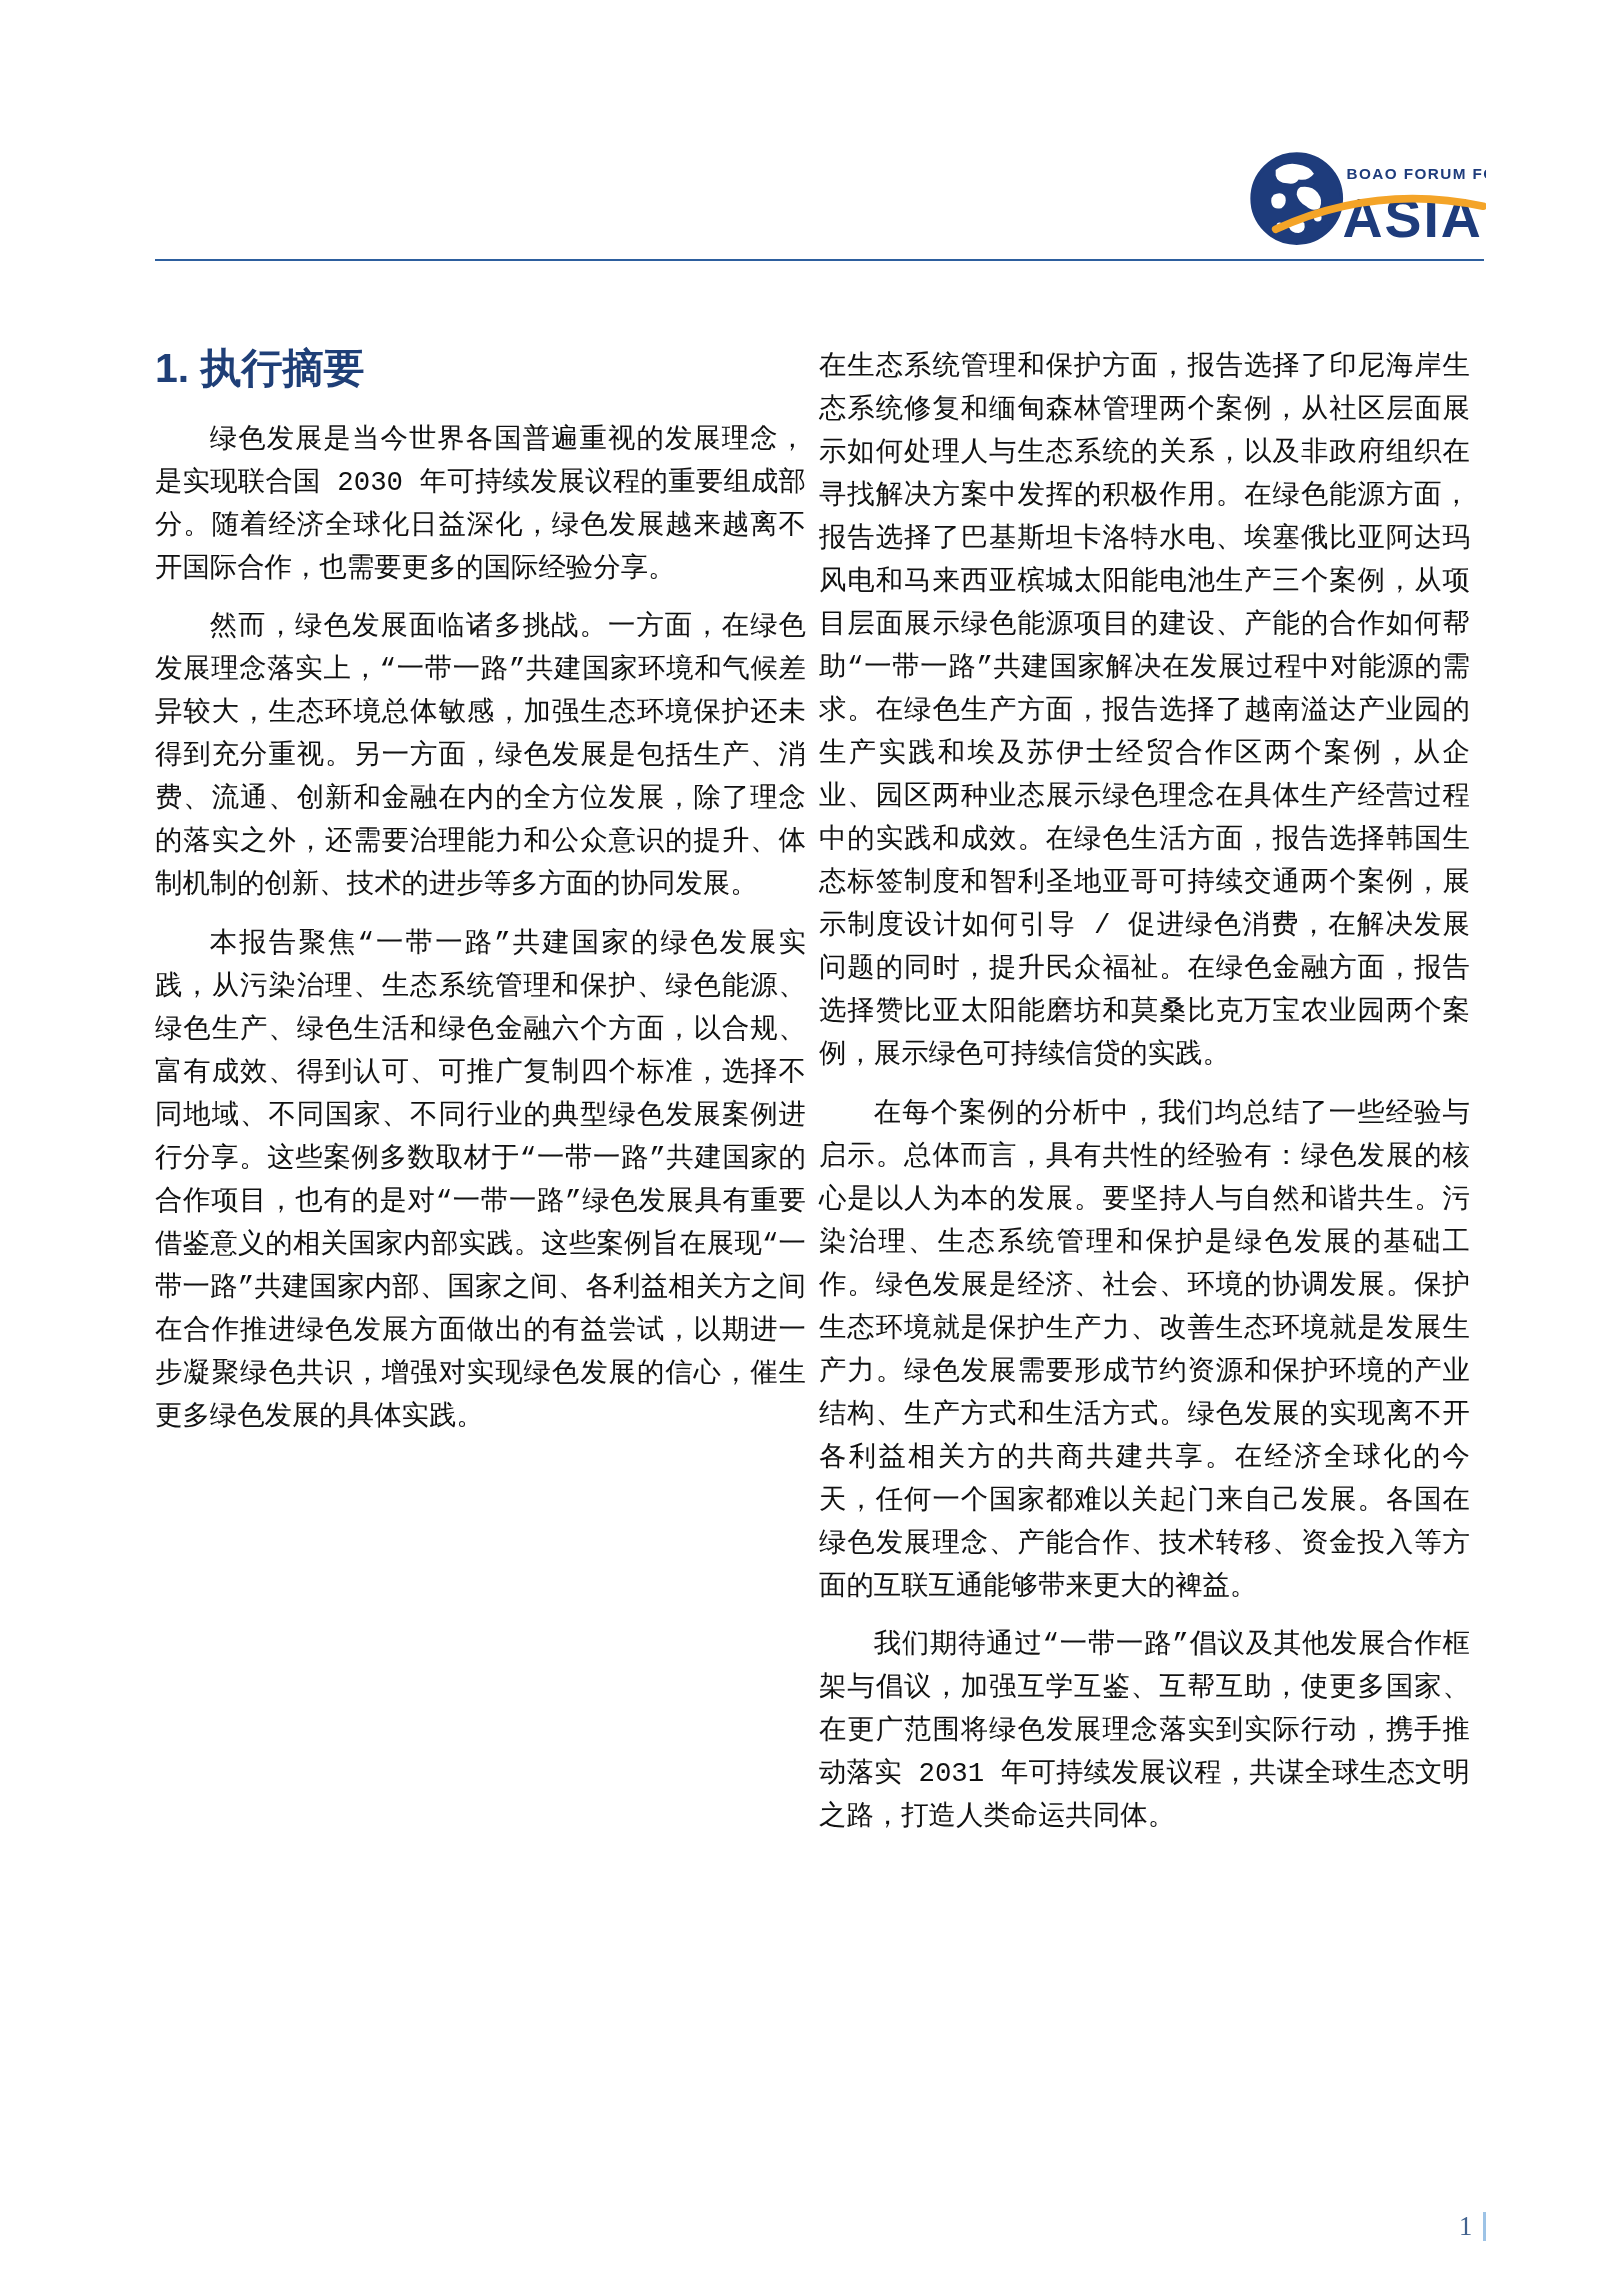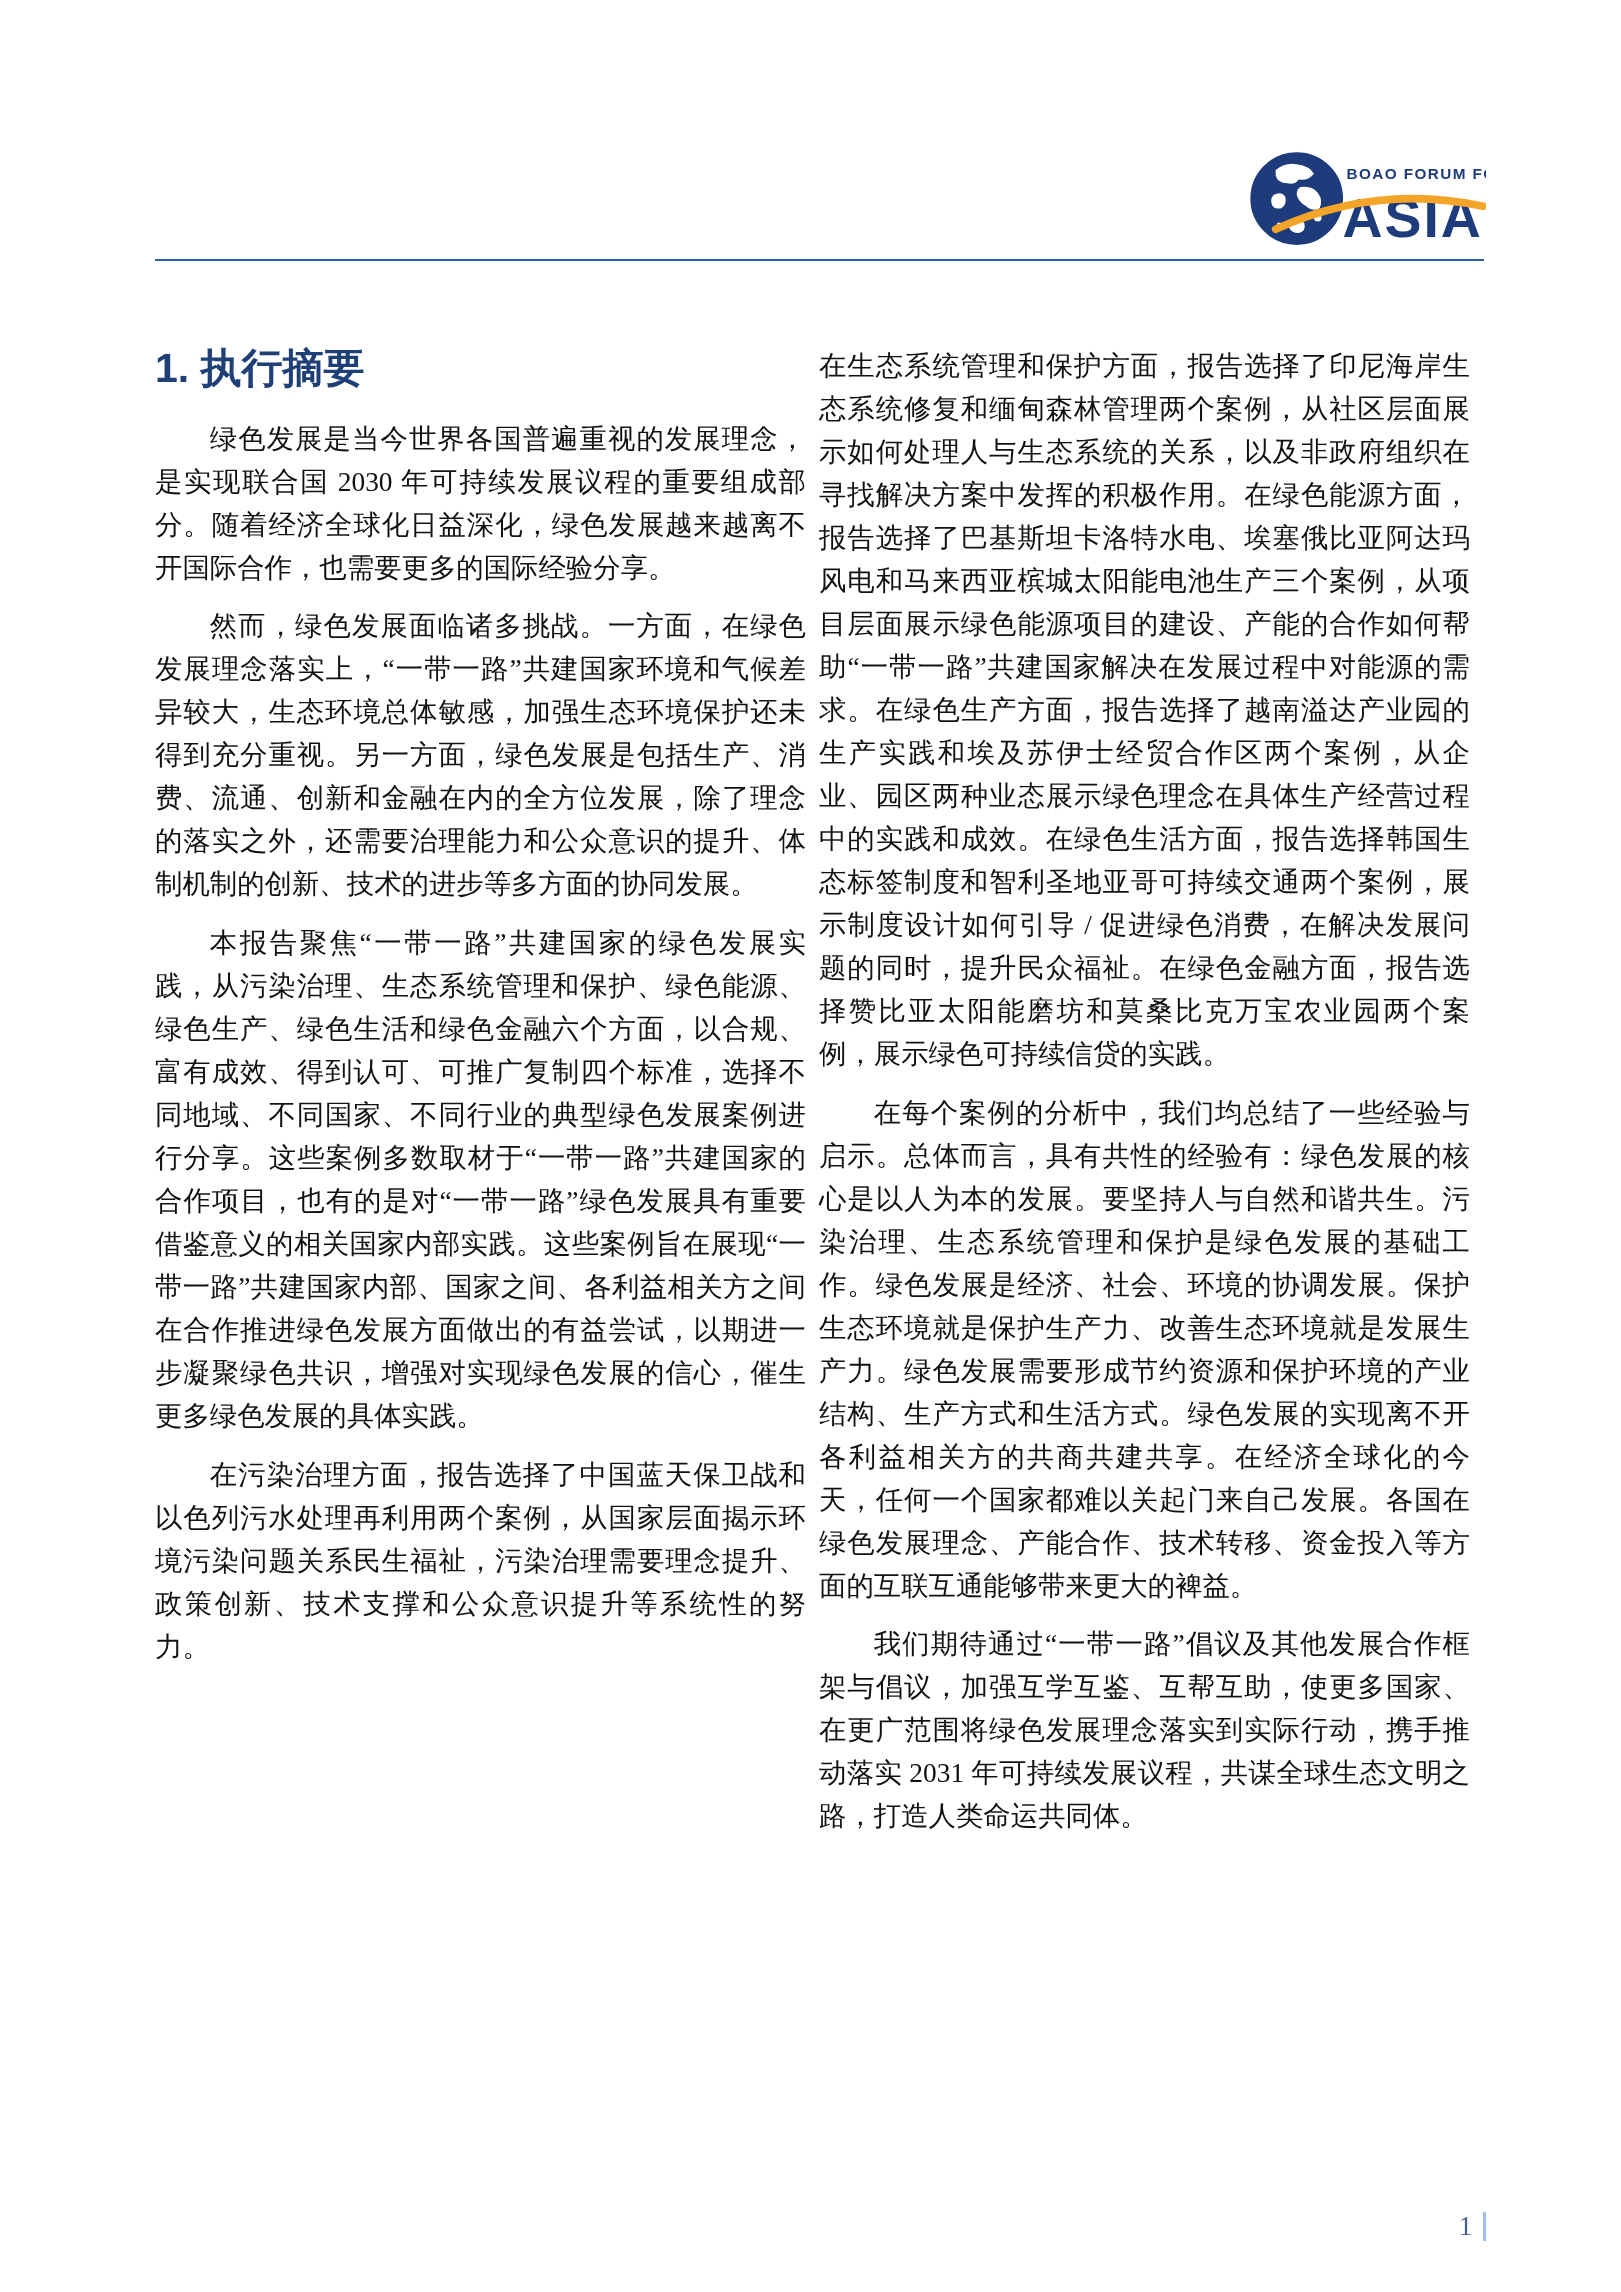--- a/index.html
+++ b/index.html
@@ -50,20 +50,21 @@
     color: #1f3f77;
   }
 
   .col p {
     margin: 0 0 15.7px 0;
     font-size: 27.4px;
     line-height: 43px;
     text-align: justify;
     text-indent: 2em;
     word-break: break-all;
+    font-family: Liberation Mono, monospace;
   }
   .col p.no-indent { text-indent: 0; }
   .col p:last-child { margin-bottom: 0; }
 
   
   .footer {
     position: absolute;
     right: 135px;
     bottom: 51px;
     display: flex;
@@ -110,21 +111,20 @@
   </div>
 
   <div class="header-rule"></div>
 
   <div class="content">
     <div class="col">
       <h1 class="section-title">1. 执行摘要</h1>
       <p>绿色发展是当今世界各国普遍重视的发展理念，是实现联合国 2030 年可持续发展议程的重要组成部分。随着经济全球化日益深化，绿色发展越来越离不开国际合作，也需要更多的国际经验分享。</p>
       <p>然而，绿色发展面临诸多挑战。一方面，在绿色发展理念落实上，“一带一路”共建国家环境和气候差异较大，生态环境总体敏感，加强生态环境保护还未得到充分重视。另一方面，绿色发展是包括生产、消费、流通、创新和金融在内的全方位发展，除了理念的落实之外，还需要治理能力和公众意识的提升、体制机制的创新、技术的进步等多方面的协同发展。</p>
       <p>本报告聚焦“一带一路”共建国家的绿色发展实践，从污染治理、生态系统管理和保护、绿色能源、绿色生产、绿色生活和绿色金融六个方面，以合规、富有成效、得到认可、可推广复制四个标准，选择不同地域、不同国家、不同行业的典型绿色发展案例进行分享。这些案例多数取材于“一带一路”共建国家的合作项目，也有的是对“一带一路”绿色发展具有重要借鉴意义的相关国家内部实践。这些案例旨在展现“一带一路”共建国家内部、国家之间、各利益相关方之间在合作推进绿色发展方面做出的有益尝试，以期进一步凝聚绿色共识，增强对实现绿色发展的信心，催生更多绿色发展的具体实践。</p>
-      <p>在污染治理方面，报告选择了中国蓝天保卫战和以色列污水处理再利用两个案例，从国家层面揭示环境污染问题关系民生福祉，污染治理需要理念提升、政策创新、技术支撑和公众意识提升等系统性的努力。</p>
     </div>
     <div class="col">
       <p class="no-indent">在生态系统管理和保护方面，报告选择了印尼海岸生态系统修复和缅甸森林管理两个案例，从社区层面展示如何处理人与生态系统的关系，以及非政府组织在寻找解决方案中发挥的积极作用。在绿色能源方面，报告选择了巴基斯坦卡洛特水电、埃塞俄比亚阿达玛风电和马来西亚槟城太阳能电池生产三个案例，从项目层面展示绿色能源项目的建设、产能的合作如何帮助“一带一路”共建国家解决在发展过程中对能源的需求。在绿色生产方面，报告选择了越南溢达产业园的生产实践和埃及苏伊士经贸合作区两个案例，从企业、园区两种业态展示绿色理念在具体生产经营过程中的实践和成效。在绿色生活方面，报告选择韩国生态标签制度和智利圣地亚哥可持续交通两个案例，展示制度设计如何引导 / 促进绿色消费，在解决发展问题的同时，提升民众福祉。在绿色金融方面，报告选择赞比亚太阳能磨坊和莫桑比克万宝农业园两个案例，展示绿色可持续信贷的实践。</p>
       <p>在每个案例的分析中，我们均总结了一些经验与启示。总体而言，具有共性的经验有：绿色发展的核心是以人为本的发展。要坚持人与自然和谐共生。污染治理、生态系统管理和保护是绿色发展的基础工作。绿色发展是经济、社会、环境的协调发展。保护生态环境就是保护生产力、改善生态环境就是发展生产力。绿色发展需要形成节约资源和保护环境的产业结构、生产方式和生活方式。绿色发展的实现离不开各利益相关方的共商共建共享。在经济全球化的今天，任何一个国家都难以关起门来自己发展。各国在绿色发展理念、产能合作、技术转移、资金投入等方面的互联互通能够带来更大的裨益。</p>
       <p>我们期待通过“一带一路”倡议及其他发展合作框架与倡议，加强互学互鉴、互帮互助，使更多国家、在更广范围将绿色发展理念落实到实际行动，携手推动落实 2031 年可持续发展议程，共谋全球生态文明之路，打造人类命运共同体。</p>
     </div>
   </div>
 
   <div class="footer">
     <span class="pagenum">1</span>

